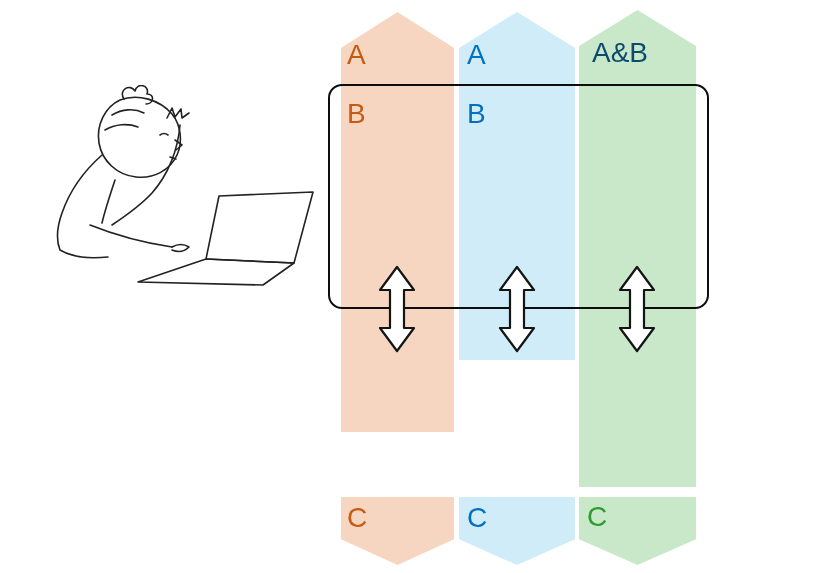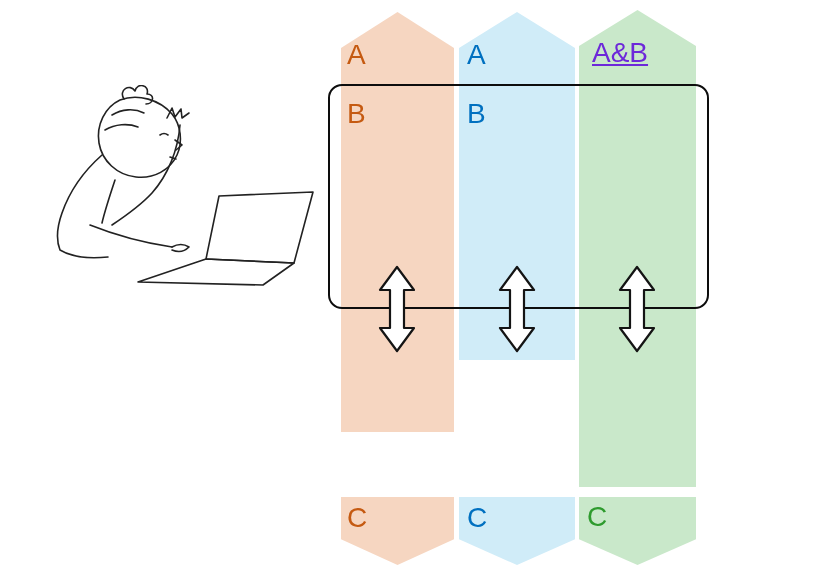--- a/index.html
+++ b/index.html
@@ -60,21 +60,21 @@
   <div class="col-band pent-bottom" style="left: 579px; top: 497px; width: 117px; height: 68px; background: rgb(201, 232, 202);"></div>
 
   <div class="label" style="left: 347px; top: 40px; color: rgb(197, 90, 17);">A</div>
   <div class="label" style="left: 347px; top: 99px; color: rgb(197, 90, 17);">B</div>
   <div class="label" style="left: 347px; top: 503px; color: rgb(197, 90, 17);">C</div>
 
   <div class="label" style="left: 467px; top: 40px; color: rgb(0, 112, 192);">A</div>
   <div class="label" style="left: 467px; top: 99px; color: rgb(0, 112, 192);">B</div>
   <div class="label" style="left: 467px; top: 503px; color: rgb(0, 112, 192);">C</div>
 
-  <div class="label" style="left: 592px; top: 38px; color: #6d28d9; text-decoration: underline;">A&amp;B</div>
+  <div class="label" style="left: 592px; top: 38px; color: #0c4a6e;">A&amp;B</div>
   <div class="label" style="left: 587px; top: 502px; color: rgb(46, 155, 46);">C</div>
 
   <div class="frame" style="left:328px; top:84px; width:381px; height:225px;"></div>
 
   <svg class="double-arrow" style="left:377px; top:264px;" width="40" height="90" viewBox="0 0 40 90">
     <path d="M20 3 L37 26 L27 26 L27 64 L37 64 L20 87 L3 64 L13 64 L13 26 L3 26 Z" fill="#ffffff" stroke="#141414" stroke-width="2.2" stroke-linejoin="round"></path>
   </svg>
   <svg class="double-arrow" style="left:497px; top:264px;" width="40" height="90" viewBox="0 0 40 90">
     <path d="M20 3 L37 26 L27 26 L27 64 L37 64 L20 87 L3 64 L13 64 L13 26 L3 26 Z" fill="#ffffff" stroke="#141414" stroke-width="2.2" stroke-linejoin="round"></path>
   </svg>

